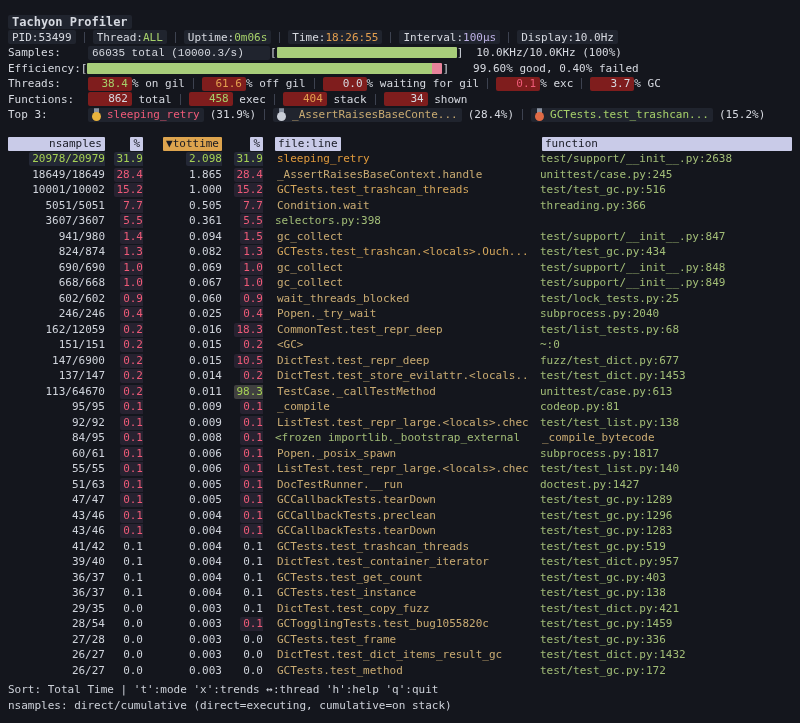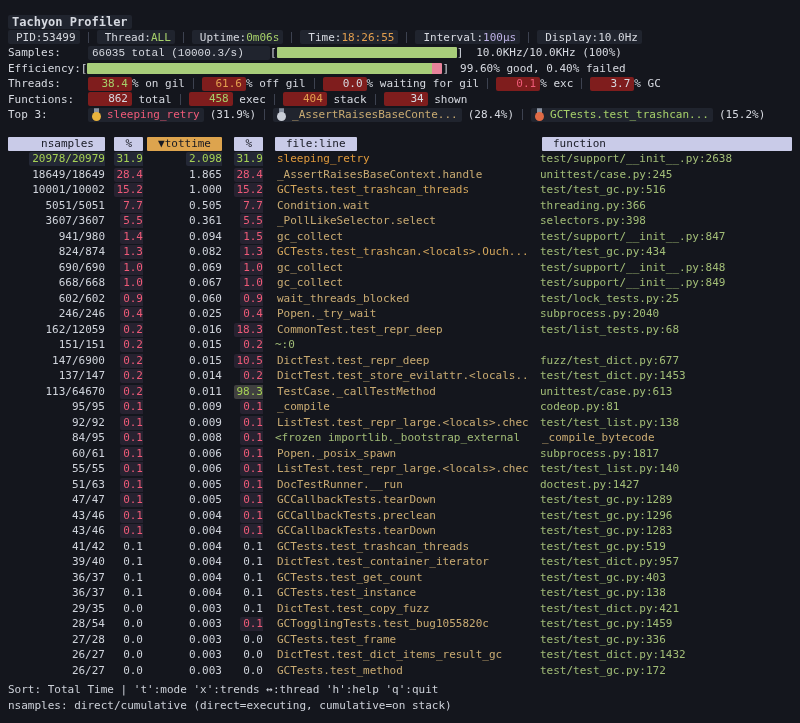--- a/index.html
+++ b/index.html
@@ -7,21 +7,21 @@
        font-family:"DejaVu Sans Mono", monospace;font-size:11px;color:#d6d9e0;}
   .term{padding:14px 8px 0 8px;}
   .line{display:flex;align-items:center;height:15.5px;white-space:pre;}
   .chip{background:#20242e;border-radius:2px;padding:0 4px;display:inline-flex;align-items:center;height:14px;}
   .label{width:80px;flex:0 0 auto;}
   .sep{width:1px;height:11px;background:#3d4250;margin:0 8px;flex:0 0 auto;}
   .white{color:#d6d9e0}.green{color:#a6d06a}.orange{color:#e39f4e}
   .red{color:#ef5a78}.lav{color:#beb2e6}
   .title{font-weight:bold;font-size:12px;}
   
-  .hseg{display:inline-flex;align-items:center;padding-left:8px;}
+  .hseg{display:inline-flex;align-items:center;}
   
   .bracket{color:#d6d9e0;}
   .bar{height:11px;display:flex;border-radius:1px;overflow:hidden;flex:0 0 auto;}
   .bar .good{background:#a8cd7a;}
   .bar .bad{background:#e8839b;width:10px;flex:0 0 auto;}
   .samples-chip{width:174px;flex:0 0 auto;margin-right:0;font-family:Liberation Mono, monospace;}
   
   .titem{display:inline-flex;align-items:center;}
   .titem:first-of-type .sep{display:none;}
   .num-chip{background:#7f1d1d;border-radius:2px;padding:0 4px;min-width:36px;
@@ -48,21 +48,21 @@
   .g{color:#a6d154;background:#242836;}
   .gc{color:#a6d154;background:#404040;}
   .r{color:#ef5a78;background:#272230;}
   .w{color:#cfd3db;}
   .hot{color:#e09a3c;}
   .warm{color:#d2a55c;}
   .tan{color:#c9ab72;}
   
   .th{height:15.5px;}
   .thv{display:inline-block;background:#c9cbe8;color:#171922;height:14px;line-height:14px;
-       padding:0 11px;border-radius:1px;}
+       padding:0 3px;border-radius:1px;}
   .th.n{text-align:right;}
   .th .full{width:100%;box-sizing:border-box;}
   .th .sort{background:#dda44e;}
   .th.fn{padding-left:14px;}
   .th.fl{padding-left:12px;}
   .footer{margin-top:4px;color:#ccd0d8;}
 </style>
 </head>
 <body>
 
@@ -124,21 +124,21 @@
   </div>
 
   <div class="line">
     <span>Efficiency:</span>
     <span class="bracket">[</span>
     <span class="bar" style="width:355px">
       <span class="good" style="flex:1"></span>
       <span class="bad"></span>
     </span>
     <span class="bracket">]</span>
-    <span style="margin-left:11px">99.60% good, 0.40% failed</span>
+    <span style="margin-left:24px">99.60% good, 0.40% failed</span>
   </div>
 
   <div class="line">
     <span class="label">Threads:</span>
     <span class="titem" style="display:contents">
       
     <span class="titem">
           
           <span class="num-chip green">38.4</span>
           <span>% on gil</span>
@@ -253,21 +253,20 @@
         <div class="c n"><span class="cellv w">0.505</span></div>
         <div class="c n"><span class="cellv r">7.7</span></div>
         <div class="c fn"><span class="fnv tan">Condition.wait</span></div>
         <div class="c fl"><span>threading.py:366</span></div>
       </div>
       <div class="trow">
         <div class="c n"><span class="cellv w">3607/3607</span></div>
         <div class="c n"><span class="cellv r">5.5</span></div>
         <div class="c n"><span class="cellv w">0.361</span></div>
         <div class="c n"><span class="cellv r">5.5</span></div>
-        <div class="c fn"><span class="fnv tan">_PollLikeSelector.select</span></div>
         <div class="c fl"><span>selectors.py:398</span></div>
       </div>
       <div class="trow">
         <div class="c n"><span class="cellv w">941/980</span></div>
         <div class="c n"><span class="cellv r">1.4</span></div>
         <div class="c n"><span class="cellv w">0.094</span></div>
         <div class="c n"><span class="cellv r">1.5</span></div>
         <div class="c fn"><span class="fnv tan">gc_collect</span></div>
         <div class="c fl"><span>test/support/__init__.py:847</span></div>
       </div>
@@ -317,20 +316,21 @@
         <div class="c n"><span class="cellv w">0.016</span></div>
         <div class="c n"><span class="cellv r">18.3</span></div>
         <div class="c fn"><span class="fnv tan">CommonTest.test_repr_deep</span></div>
         <div class="c fl"><span>test/list_tests.py:68</span></div>
       </div>
       <div class="trow">
         <div class="c n"><span class="cellv w">151/151</span></div>
         <div class="c n"><span class="cellv r">0.2</span></div>
         <div class="c n"><span class="cellv w">0.015</span></div>
         <div class="c n"><span class="cellv r">0.2</span></div>
+        <div class="c fn"><span class="fnv tan">&lt;GC&gt;</span></div>
         <div class="c fl"><span>~:0</span></div>
       </div>
       <div class="trow">
         <div class="c n"><span class="cellv w">147/6900</span></div>
         <div class="c n"><span class="cellv r">0.2</span></div>
         <div class="c n"><span class="cellv w">0.015</span></div>
         <div class="c n"><span class="cellv r">10.5</span></div>
         <div class="c fn"><span class="fnv tan">DictTest.test_repr_deep</span></div>
         <div class="c fl"><span>fuzz/test_dict.py:677</span></div>
       </div>

